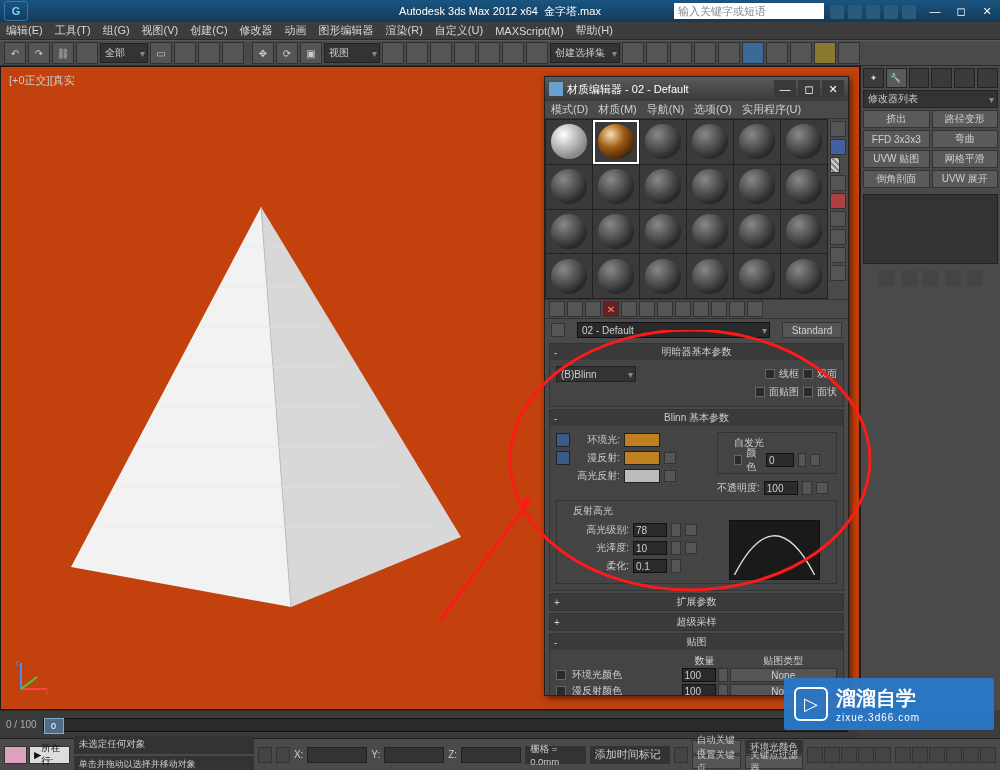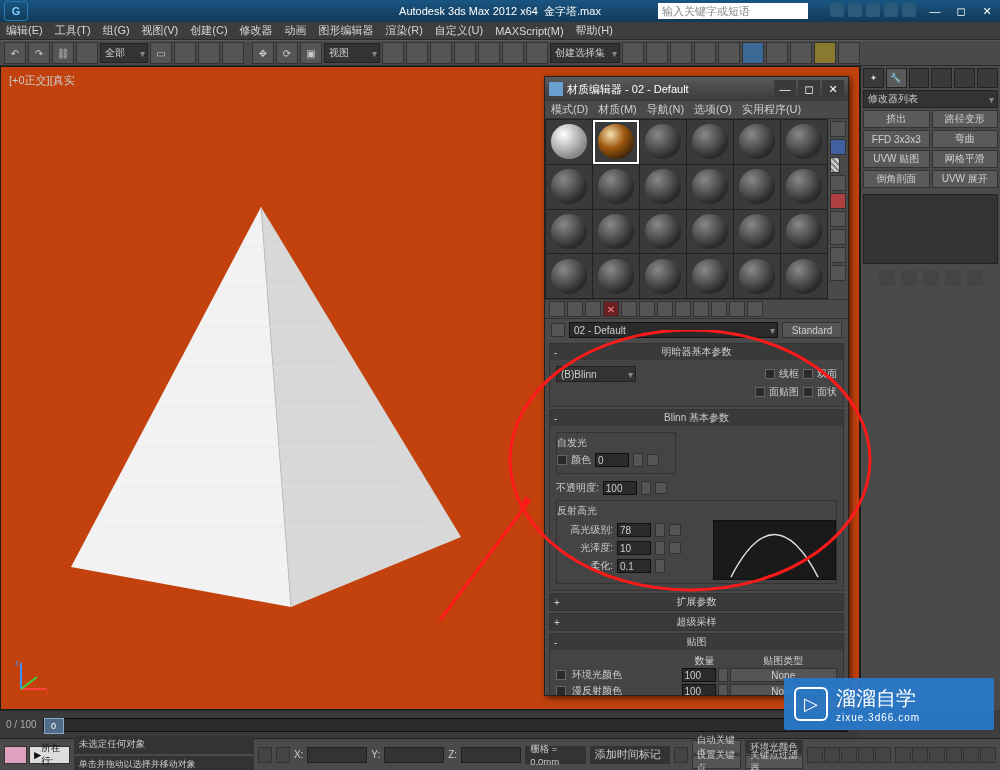--- a/index.html
+++ b/index.html
@@ -58,68 +58,68 @@
   .slot.sel .ball{background:radial-gradient(circle at 35% 30%,#f5e0b0,#a05a10 40%,#3a2008 80%)}
   .slot.white .ball{background:radial-gradient(circle at 35% 30%,#fff,#888 70%)}
   .slot-side{width:20px;background:#4a4a4a;display:flex;flex-direction:column;gap:2px;padding:2px}
   .slot-side span{height:16px;background:#555;border:1px solid #333}
   .slot-side span.c1{background:#b04040}
   .slot-side span.c2{background:#4060a0}
   .slot-side span.chk{background-image:linear-gradient(45deg,#888 25%,#ccc 25%,#ccc 50%,#888 50%,#888 75%,#ccc 75%);background-size:6px 6px}
   .mat-tool{height:20px;background:#4a4a4a;display:flex;align-items:center;gap:2px;padding:0 4px;border-top:1px solid #333;border-bottom:1px solid #333}
   .mat-tool span{width:16px;height:16px;background:#555;border:1px solid #333}
   .mat-tool span.x{background:#6a2020;color:#f88;display:flex;align-items:center;justify-content:center;font-size:10px}
-  .mat-name{height:22px;display:flex;align-items:center;gap:4px;padding:0 6px}
+  .mat-name{height:22px;display:flex;align-items:center;gap:12px;padding:0 6px}
   .mat-name .nm{flex:1;height:16px;background:#2a2a2a;border:1px solid #111;padding:0 4px;display:flex;align-items:center;font-size:10px;position:relative}
   .mat-name .nm::after{content:"▾";position:absolute;right:2px;color:#888}
   .mat-name .type{width:60px;height:16px;background:#555;border:1px solid #333;display:flex;align-items:center;justify-content:center;font-size:10px}
   .rollout{border:1px solid #333;margin:2px 4px;background:#444}
   .rollout-hdr{height:16px;background:#3a3a3a;display:flex;align-items:center;justify-content:center;font-size:10px;color:#ccc;position:relative}
   .rollout-hdr .pm{position:absolute;left:4px}
   .rollout-body{padding:4px 6px;font-size:10px}
   .row{display:flex;align-items:center;gap:4px;margin:2px 0;height:16px}
   .row label{color:#ccc}
   .row .sw{width:36px;height:14px;border:1px solid #222;background:#c08020}
   .row .sw.grey{background:#bbb}
   .spin{width:34px;height:14px;background:#2a2a2a;border:1px solid #111;color:#ccc;display:flex;align-items:center;padding:0 2px;font-size:10px}
   .spbtn{width:10px;height:14px;background:#555;border:1px solid #333;display:flex;flex-direction:column}
   .chk{width:10px;height:10px;border:1px solid #666;background:#2a2a2a}
   .curve{flex:1;height:60px;background:#1a1a1a;border:1px solid #111;margin-left:6px;position:relative}
   .curve svg{width:100%;height:100%}
-  .fieldset{border:1px solid #333;padding:3px 0;margin:2px 0}
+  .fieldset{border:1px solid #333;padding:3px 16px;margin:2px 0}
   .fieldset .leg{font-size:10px;color:#ccc;margin-bottom:2px}
   .mapgrid{display:grid;grid-template-columns:14px 1fr 34px 10px 1fr;gap:2px;align-items:center;font-size:10px}
   .mapgrid .none{height:14px;background:#555;border:1px solid #333;display:flex;align-items:center;justify-content:center}
   
   .annot{position:absolute;z-index:60;pointer-events:none}
   
   .timeline{position:absolute;left:0;right:140px;bottom:32px;height:28px;background:#3a3a3a;border-top:1px solid #222;display:flex;align-items:center;padding:4px 6px;font-size:10px;color:#aaa}
   .timetrack{flex:1;height:14px;background:#2a2a2a;border:1px solid #111;margin:0 6px;position:relative}
   .timetrack .mark{position:absolute;left:0;top:-1px;width:20px;height:16px;background:#506a88;border:1px solid #88aacc;color:#fff;font-size:9px;display:flex;align-items:center;justify-content:center}
   .statusbar{position:absolute;left:0;right:0;bottom:0;height:32px;background:#4a4a4a;border-top:1px solid #222;display:flex;align-items:center;font-size:10px;color:#ccc;gap:4px;padding:0 4px}
   .statusbar .btn{height:18px;background:#555;border:1px solid #333;padding:0 4px;display:flex;align-items:center;font-size:9.5px}
   .statusbar .pink{background:#e0a0c0}
   .statusbar .wh{background:#ddd;color:#111}
   .statusbar .coord{min-width:60px;background:#333;border:1px solid #222;height:16px;display:flex;align-items:center;padding:0 4px}
   .statusbar .lock{width:16px;height:16px;background:#444;border:1px solid #333}
   
   .wm{position:absolute;right:6px;bottom:40px;width:210px;height:52px;background:rgba(40,120,200,.95);color:#fff;display:flex;align-items:center;gap:8px;padding:0 10px;z-index:200;border-radius:2px}
   .wm .logo{width:34px;height:34px;border:2px solid #fff;border-radius:6px;display:flex;align-items:center;justify-content:center;font-size:18px}
-  .wm .t1{font-size:20px;font-weight:normal}
+  .wm .t1{font-size:20px;font-weight:bold}
   .wm .t2{font-size:10px;letter-spacing:1px}
 </style>
 </head>
 <body>
 
 <div class="titlebar">
   <div class="app-logo">G</div>
   <div class="title-text">
     <span>Autodesk 3ds Max 2012 x64</span>&nbsp;&nbsp;<span>金字塔.max</span>
   </div>
-  <div style="display:flex;align-items:flex-start;gap:16px;margin-left:auto">
+  <div style="display:flex;align-items:flex-end;gap:0;margin-left:auto">
     <div class="search-box">输入关键字或短语</div>
     <div class="title-icons">
       <span></span>
       <span></span>
       <span></span>
       <span></span>
       <span></span>
     </div>
   </div>
   <div class="winbtns">
@@ -396,20 +396,39 @@
       </div>
     </div>
 
     <div class="rollout">
       <div class="rollout-hdr">
           <span class="pm">-</span>
           <span>Blinn 基本参数</span>
         </div>
       <div class="rollout-body">
         <div style="display:flex;gap:8px">
+          <div style="flex:1">
+            <div class="row">
+                <span style="width:14px;height:14px;background:#3a5a8a;border:1px solid #222"></span>
+                <label style="width:46px;text-align:right">环境光:</label>
+                <div class="sw"></div>
+              </div>
+            <div class="row">
+                <span style="width:14px;height:14px;background:#3a5a8a;border:1px solid #222"></span>
+                <label style="width:46px;text-align:right">漫反射:</label>
+                <div class="sw"></div>
+                <span style="width:12px;height:12px;background:#555;border:1px solid #333"></span>
+              </div>
+            <div class="row">
+                <span style="width:14px"></span>
+                <label style="width:46px;text-align:right">高光反射:</label>
+                <div class="sw grey"></div>
+                <span style="width:12px;height:12px;background:#555;border:1px solid #333"></span>
+              </div>
+          </div>
           <div style="width:120px">
             <div class="fieldset">
               <div class="leg">自发光</div>
               <div class="row">
                   <span class="chk"></span>
                   <label>颜色</label>
                   <div class="spin">0</div>
                   <div class="spbtn"></div>
                   <span style="width:12px;height:12px;background:#555;border:1px solid #333"></span>
                 </div>

